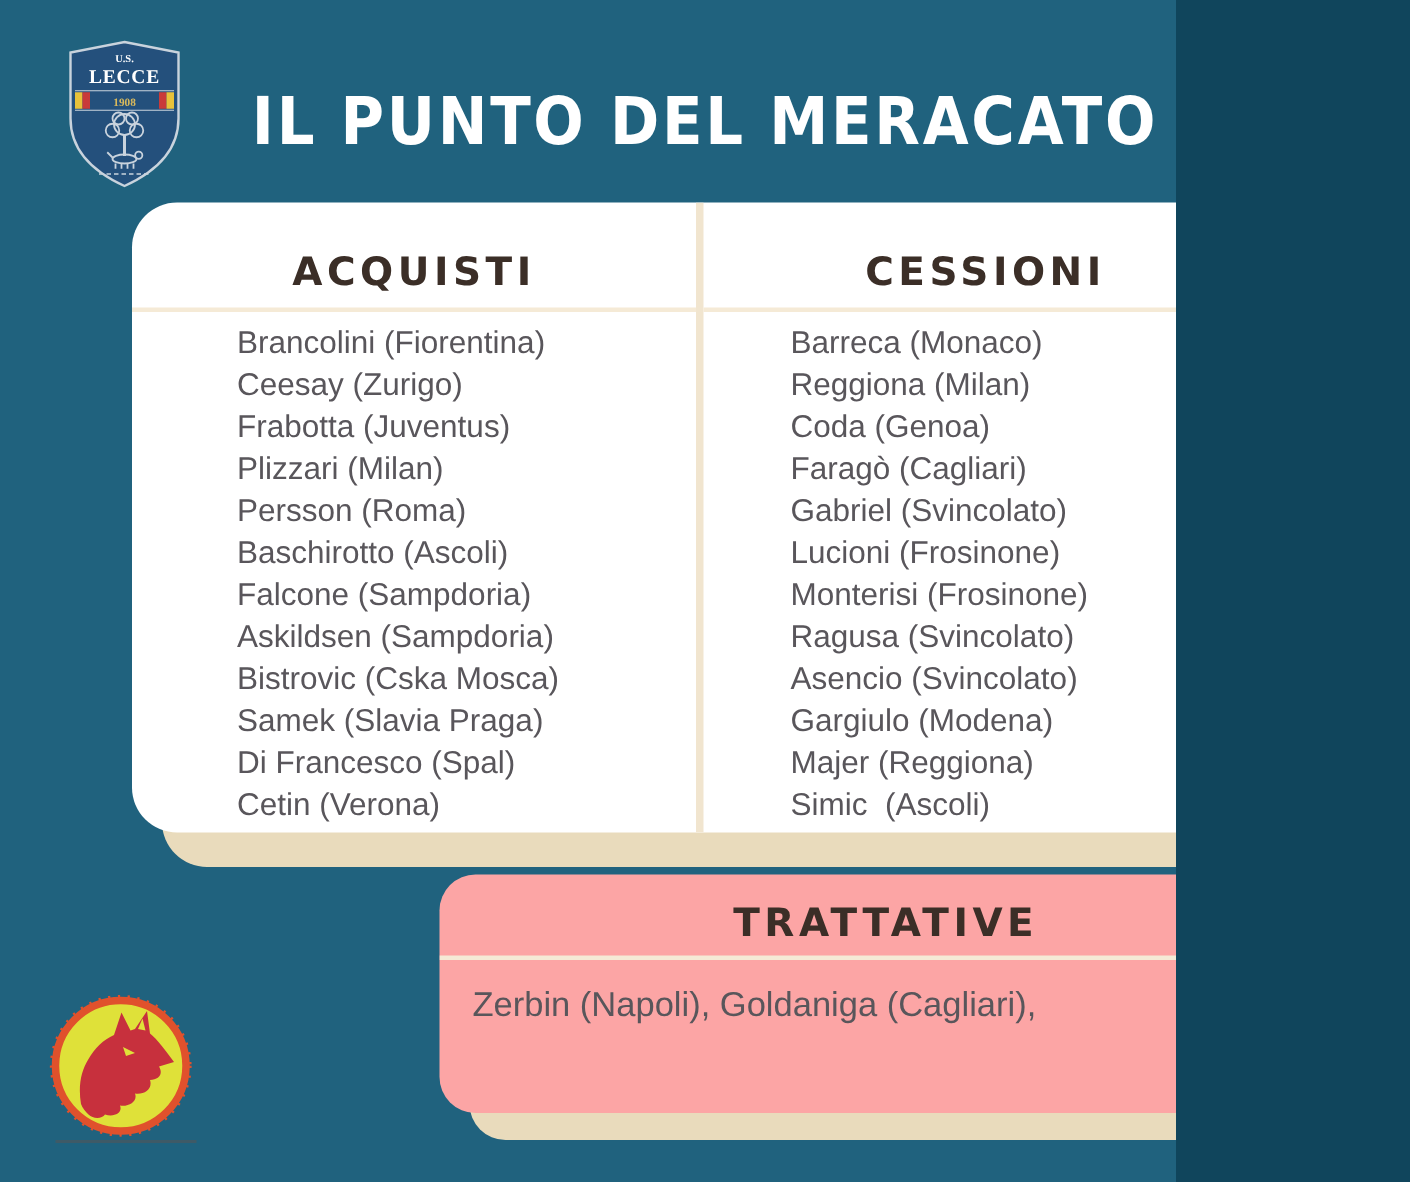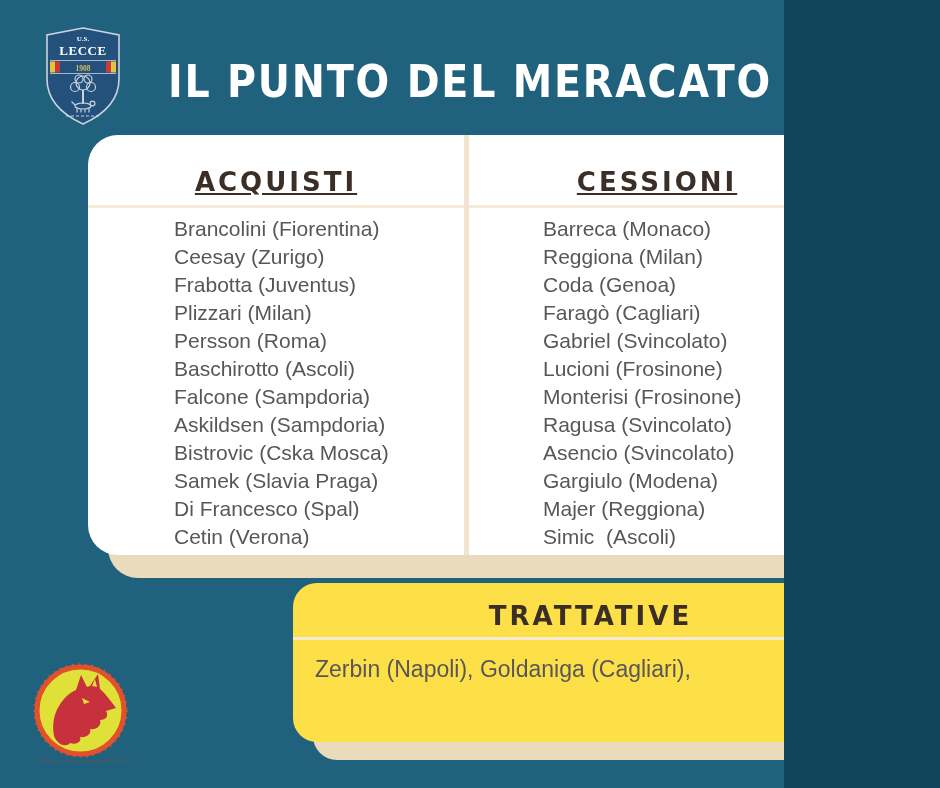--- a/index.html
+++ b/index.html
@@ -31,36 +31,36 @@
     overflow:hidden;
   }
   .col{display:flex;flex-direction:column;}
   .col-left{width:376px;}
   .col-right{flex:1;}
   .v-divider{width:5px;background:#f1e5cf;}
   .col-header{
     height:62px;display:flex;align-items:flex-end;justify-content:center;
     padding-bottom:8px;
     font-family:"DejaVu Sans",sans-serif;font-weight:bold;
-    font-size:26px;letter-spacing:3px;color:#3b2e27;text-decoration:underline;
+    font-size:26px;letter-spacing:3px;color:#3b2e27;
   }
   .h-underline{height:3px;background:#f5ead6;}
   .player-list{padding-top:7px;font-size:21px;line-height:28px;color:#59565b;}
-  .col-left .player-list{padding-left:70px;margin-left:16px;}
-  .col-right .player-list{padding-left:74px;}
+  .col-left .player-list{padding-left:70px;}
+  .col-right .player-list{padding-left:58px;}
   .player-line{white-space:pre;}
 
   
   .tratt-shadow{
     position:absolute;left:313px;top:602px;width:595px;height:158px;
     border-radius:24px;background:#e9dbbc;
   }
   .tratt-card{
     position:absolute;left:293px;top:583px;width:595px;height:159px;
-    border-radius:24px;background:#fde047;display:flex;flex-direction:column;
+    border-radius:24px;background:#fca5a5;display:flex;flex-direction:column;
     overflow:hidden;
   }
   .tratt-header{
     height:48px;display:flex;align-items:flex-end;justify-content:center;
     padding-bottom:6px;
     font-family:"DejaVu Sans",sans-serif;font-weight:bold;
     font-size:26px;letter-spacing:3px;color:#3b2e27;
   }
   .tratt-body{
     padding:15px 24px 0 22px;font-size:23px;line-height:28px;color:#59565b;

